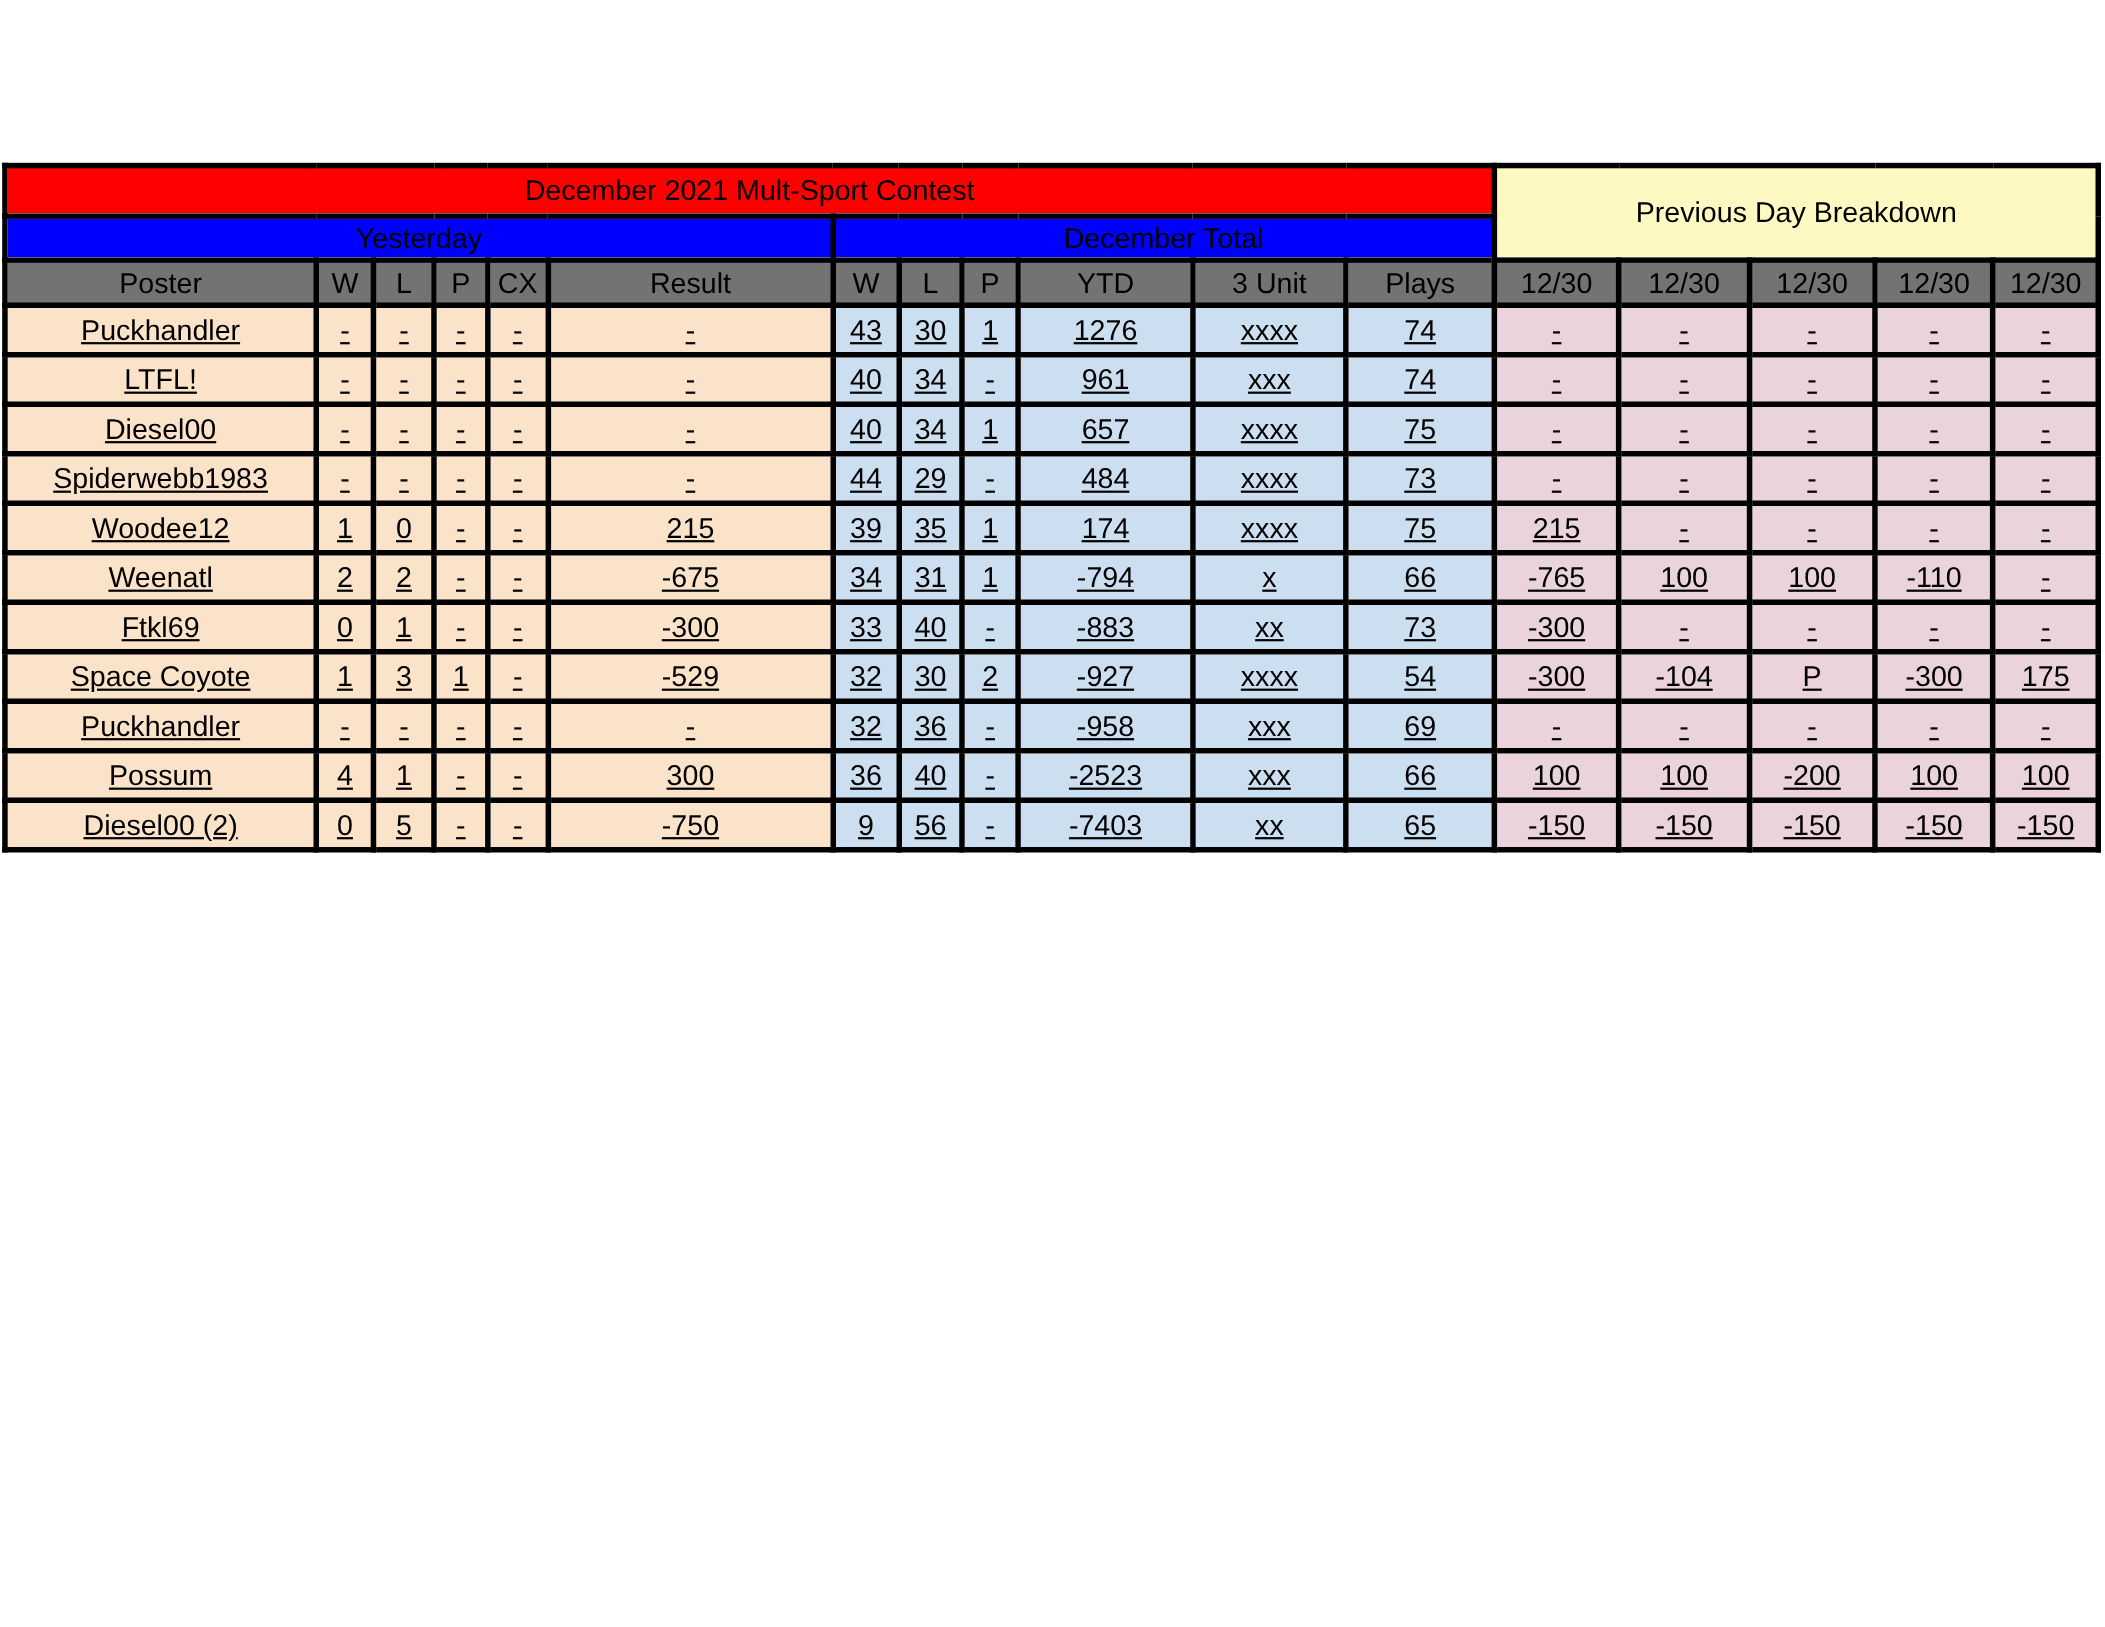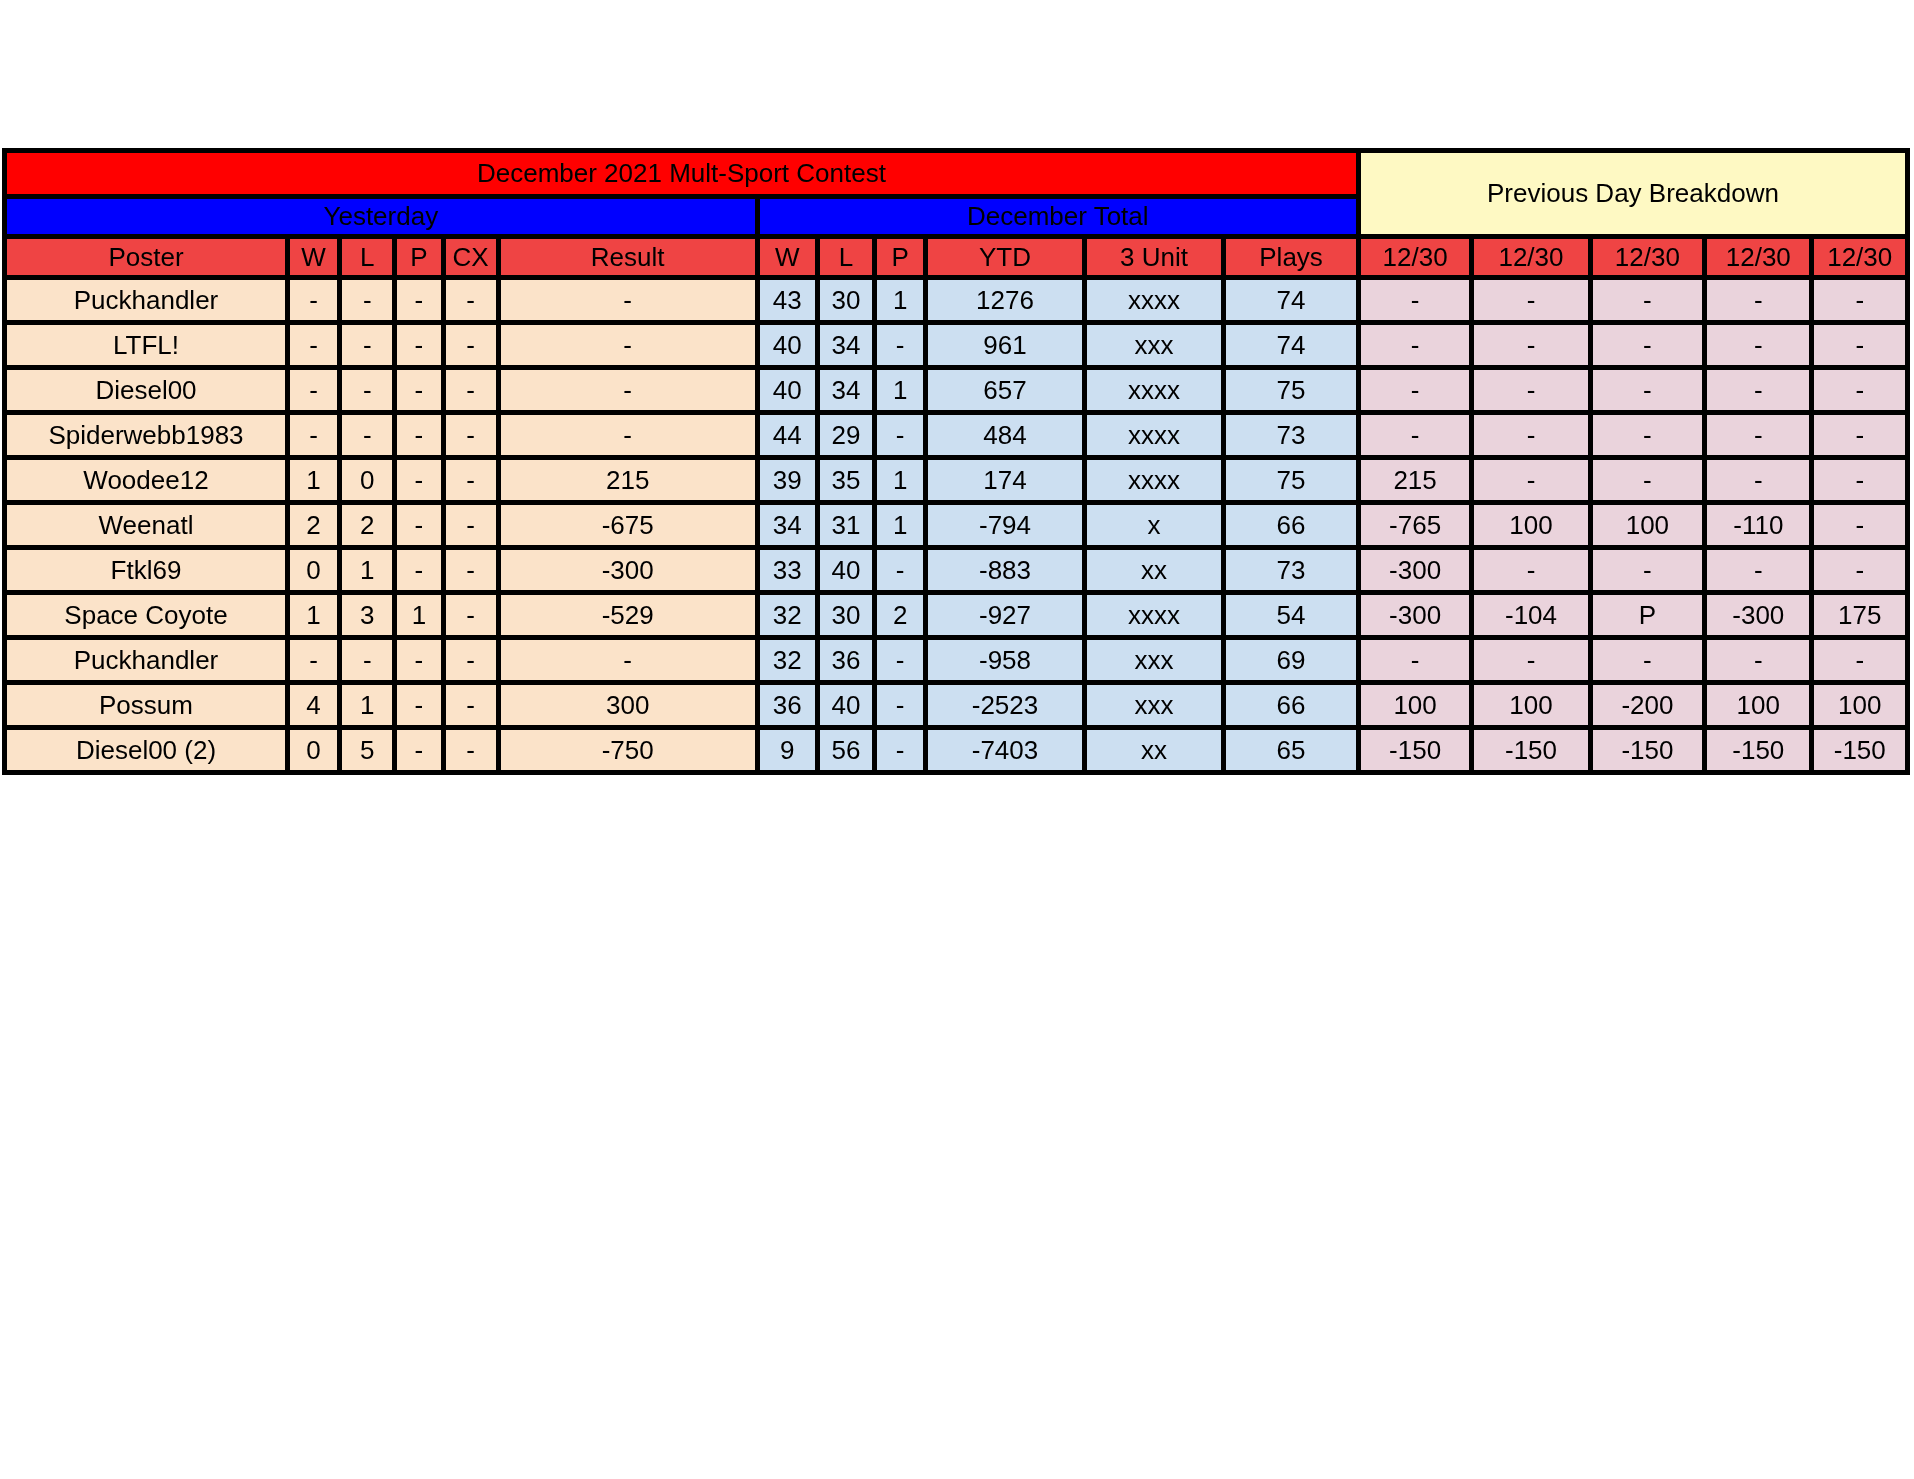--- a/index.html
+++ b/index.html
@@ -25,30 +25,30 @@
     font-size: 26px;
     font-weight: 400;
     padding: 0;
     white-space: nowrap;
     overflow: hidden;
     color: #000000;
   }
   tr.title-row { height: 46px; }
   tr.section-row { height: 40px; margin-top: 12px; }
   tr.colhead-row { height: 41px; }
-  tbody tr { height: 45px; }
+  tbody tr { height: 45px; text-decoration: underline; }
 
   .red-band    { background: #FF0000; }
   .blue-band   { background: #0000FF; }
   .yellow-band {
     background: #fef9c3;
     vertical-align: bottom;
     padding-bottom: 9px;
   }
-  th { background: #ef4444; }
+  th { background: #737373; }
   .peach { background: #FBE3C9; }
   .blu   { background: #CCDFF1; }
   .pink  { background: #EAD3DC; }
   .sec-l { border-left-width: 7px; }
 </style>
 </head>
 <body>
 
 <table class="contest">
   <colgroup>

